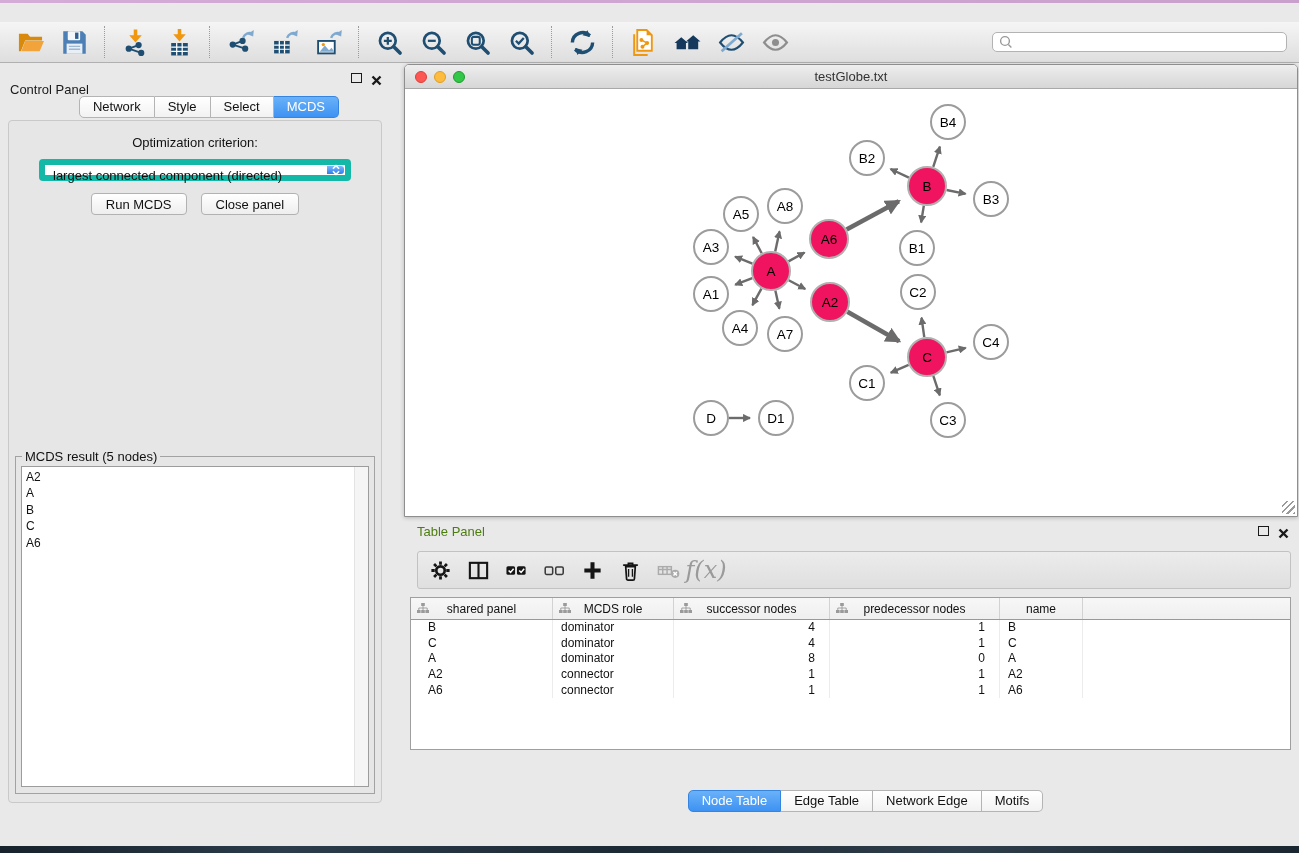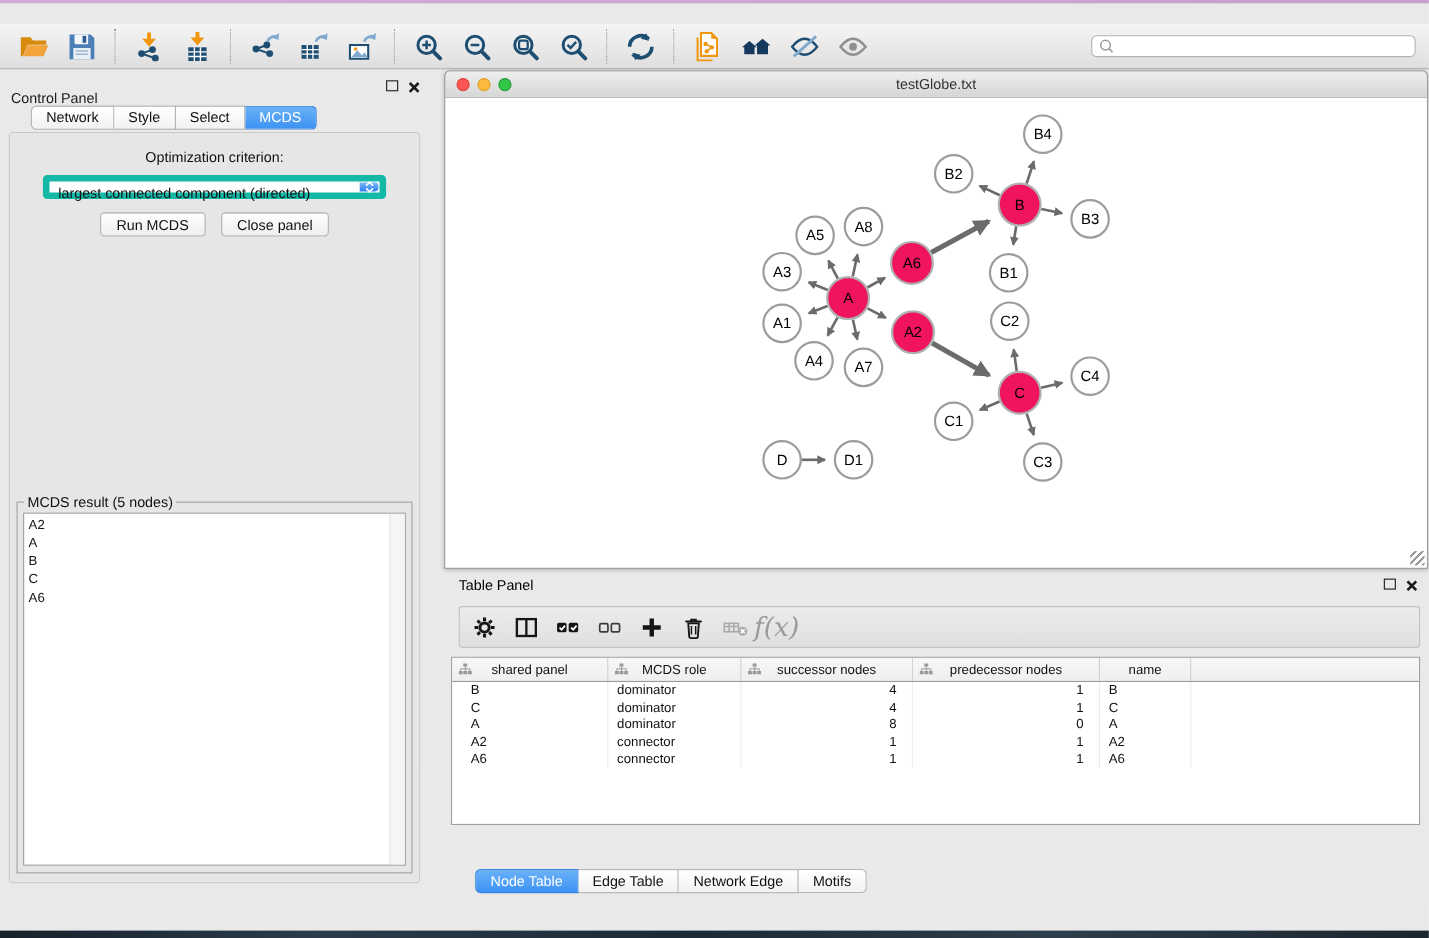--- a/index.html
+++ b/index.html
@@ -23,21 +23,21 @@
   .searchbox input{width:100%;height:100%;box-sizing:border-box;border:1px solid #b3b3b3;border-radius:5px;background:#fff;padding:0 6px 0 26px;font-size:12px;outline:none;}
   .search-mag{position:absolute;left:7px;top:3px;width:14px;height:14px;}
   
   .content{position:absolute;top:64px;left:0;right:0;bottom:35px;background:#e9e9e9;}
   
   .cpanel{position:absolute;left:0;top:0;width:390px;height:100%;}
   .cp-title{position:absolute;left:10px;top:18px;font-size:13px;color:#1a1a1a;}
   .panel-btns{position:absolute;right:8px;top:8px;display:flex;gap:9px;align-items:center;}
   .float-ic{width:9px;height:8px;border:1.6px solid #1a1a1a;display:inline-block;background:transparent;}
   .close-ic{width:11px;height:11px;display:inline-block;}
-  .seg-row{position:absolute;left:0;right:0;display:flex;justify-content:flex-start;padding-left:28px;}
+  .seg-row{position:absolute;left:0;right:0;display:flex;justify-content:center;padding-left:28px;}
   .seg{height:20px;line-height:20px;padding:0 13px;font-size:13px;background:linear-gradient(#ffffff,#f2f2f2);border:1px solid #b4b4b4;border-left:none;color:#111;cursor:pointer;white-space:nowrap;}
   .seg:first-child{border-left:1px solid #b4b4b4;border-radius:5px 0 0 5px;}
   .seg:last-child{border-radius:0 5px 5px 0;}
   .seg.sel{background:linear-gradient(#6ab2f9,#3d92f2);border-color:#3585e0;color:#fff;}
   .cp-tabs{top:32px;}
   .cp-panel{position:absolute;left:8px;right:8px;top:56px;bottom:15px;background:#e6e6e6;border:1px solid #c9c9c9;border-radius:4px;}
   .opt-label{margin-top:14px;text-align:center;font-size:13px;color:#111;}
   .selectbox{margin:9px auto 0;width:312px;height:22px;background:#fff;border:6px solid #14b8a6;border-radius:4px;position:relative;box-sizing:border-box;cursor:pointer;}
   .select-text{position:absolute;left:8px;top:3px;font-size:13px;color:#111;white-space:nowrap;}
   .stepper{position:absolute;right:1px;top:1px;bottom:1px;width:17px;border-radius:0 3px 3px 0;background:linear-gradient(#7cb8fb,#2e7ef0);display:flex;align-items:center;justify-content:center;}
@@ -50,21 +50,21 @@
   .result-item{line-height:16.4px;}
   
   .nwin{position:absolute;left:404px;top:0;width:894px;height:453px;background:#fff;border:1px solid #8e8e8e;border-radius:5px 5px 0 0;box-shadow:0 1px 4px rgba(0,0,0,.22);box-sizing:border-box;}
   .nw-titlebar{position:absolute;top:0;left:0;right:0;height:23px;background:linear-gradient(#eeeeee,#d6d6d6);border-bottom:1px solid #a9a9a9;border-radius:4px 4px 0 0;display:flex;align-items:center;justify-content:center;font-size:13px;color:#333;}
   .nw-lights{position:absolute;left:10px;top:6px;display:flex;gap:7px;}
   .nw-canvas{position:absolute;top:24px;left:0;right:0;bottom:0;background:#fff;overflow:hidden;}
   .nw-canvas svg{position:absolute;left:0;top:0;}
   .grip{position:absolute;right:2px;bottom:2px;width:13px;height:13px;background:repeating-linear-gradient(135deg,transparent 0 3px,#9a9a9a 3px 4.5px);}
   
   .tpanel{position:absolute;left:404px;top:454px;width:895px;height:300px;}
-  .tp-title{position:absolute;left:13px;top:6px;font-size:13px;color:#000000;}
+  .tp-title{position:absolute;left:13px;top:6px;font-size:13px;color:#4d7c0f;}
   .tp-toolbar{position:absolute;left:13px;right:8px;top:33px;height:38px;background:linear-gradient(#ececec,#dfdfdf);border:1px solid #c2c2c2;border-radius:3px;display:flex;align-items:center;padding:0 10px;box-sizing:border-box;}
   .tp-btn{width:24px;height:26px;margin-right:14px;background:none;border:none;padding:0;display:flex;align-items:center;justify-content:center;cursor:pointer;}
   .tp-btn svg{width:23px;height:23px;}
   .fxtext{font-family:"DejaVu Serif","Liberation Serif",serif;font-style:italic;font-size:24px;color:#9a9a9a;}
   .tp-table{position:absolute;left:6px;right:8px;top:79px;bottom:68px;background:#fff;border:1px solid #9f9f9f;overflow:hidden;}
   .thead{display:flex;height:21px;background:linear-gradient(#f7f7f7,#efefef);border-bottom:1px solid #999;}
   .th{position:relative;display:flex;align-items:center;justify-content:center;font-size:12px;color:#111;border-right:1px solid #d2d2d2;box-sizing:border-box;}
   .th .colic{position:absolute;left:6px;top:5px;width:12px;height:11px;}
   .tr{display:flex;height:15.7px;align-items:center;}
   .td{font-size:12px;color:#111;box-sizing:border-box;border-right:1px solid #ececec;height:100%;line-height:15.7px;white-space:nowrap;overflow:hidden;}

